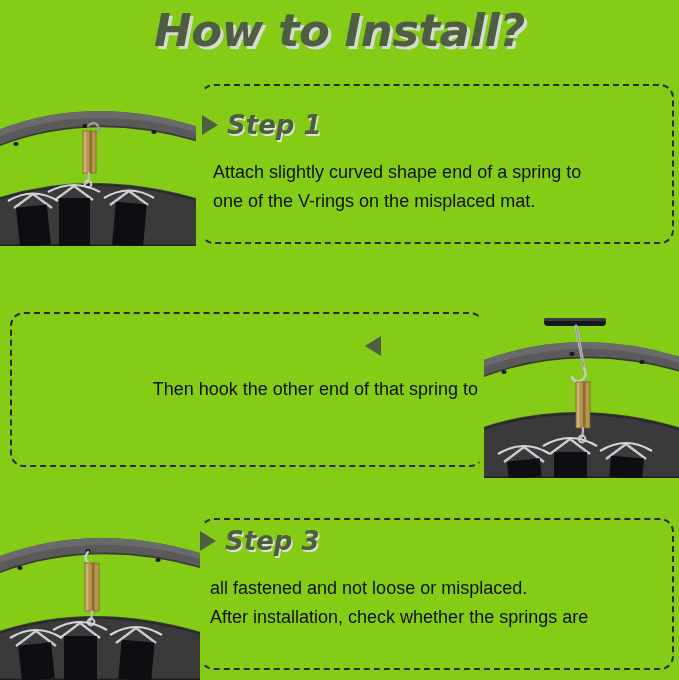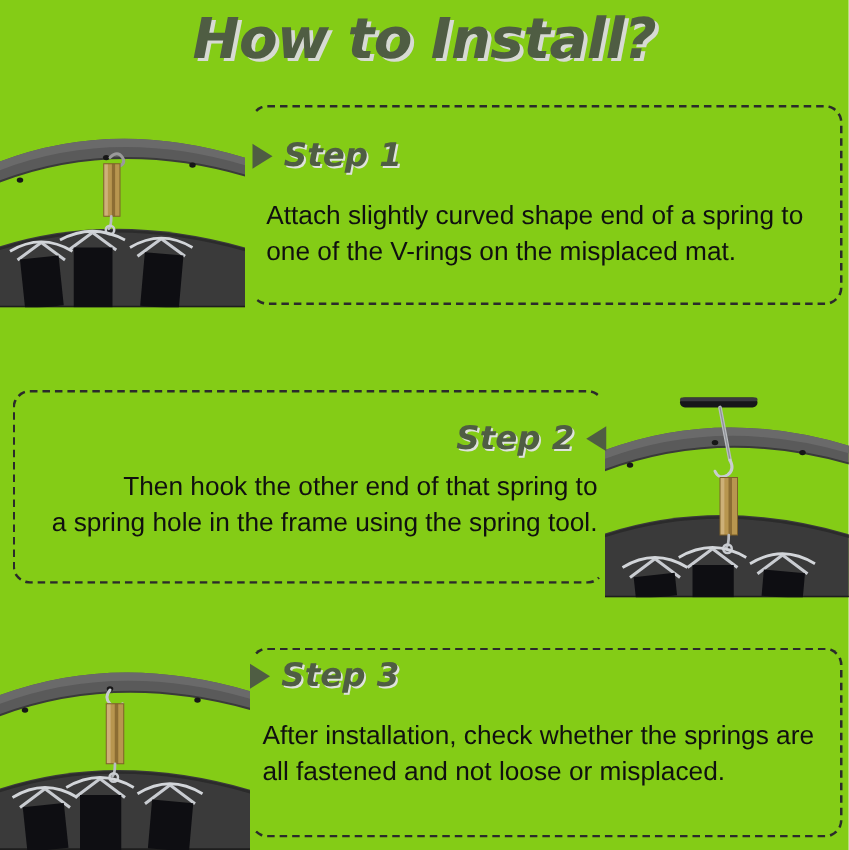--- a/index.html
+++ b/index.html
@@ -73,21 +73,21 @@
   .tri.left {
     border-top: 10px solid transparent;
     border-bottom: 10px solid transparent;
     border-right: 16px solid #4f5d43;
   }
 
   
   .step-body {
     position: absolute;
     font-family: "Liberation Sans", sans-serif;
-    font-size: 21px;
+    font-size: 18px;
     line-height: 29px;
     color: #101010;
   }
   .step-body.center { text-align: right; }
 
   
   .illus {
     position: absolute;
     overflow: hidden;
   }
@@ -190,27 +190,25 @@
       <path d="M 122 153 L 142 138 L 162 153" fill="none" stroke="#c9ccd1" stroke-width="2.4" stroke-linejoin="round"></path>
       <path d="M 116 145 Q 142 129 168 145" fill="none" stroke="#d2d5d9" stroke-width="2.2"></path>
 
       <path d="M 70 146 L 103 146 L 103 172 L 70 172 Z" fill="#0e0e12"></path>
       <path d="M 24 154 L 57 154 L 57 172 L 24 172 Z" fill="#0e0e12" transform="rotate(-6 40 165)"></path>
       <path d="M 126 151 L 159 151 L 159 172 L 126 172 Z" fill="#0e0e12" transform="rotate(5 142 163)"></path>
     </svg>
   </div>
 
   <div class="step-head" style="left:365px; top:336px;">
-    <span>Step 2</span>
     <span class="tri left"></span>
   </div>
 
   <div class="step-body center" style="left:16px; top:375px; width:462px;">
     <div>Then hook the other end of that spring to</div>
-    <div>a spring hole in the frame using the spring tool.</div>
   </div>
 
   <div class="illus" style="left:0px; top:516px; width:200px; height:164px;">
     <svg width="200" height="164" viewBox="0 0 200 164">
 
       <path d="M -20 164 L -20 122 Q 90 78 220 122 L 220 164 Z" fill="#3a3a3a"></path>
       <path d="M -20 124 Q 90 80 220 124" fill="none" stroke="#2b2b2b" stroke-width="2"></path>
       <path d="M -20 164 L 220 164" stroke="#1e1e1e" stroke-width="3"></path>
 
       <path d="M -10 44 Q 92 2 210 40 L 210 54 Q 92 18 -10 60 Z" fill="#5a5a5a"></path>
@@ -245,17 +243,17 @@
   </div>
 
   <div class="dashbox open-left" style="left:200px; top:518px; width:474px; height:152px;"></div>
 
   <div class="step-head" style="left:200px; top:526px;">
     <span class="tri right"></span>
     <span>Step 3</span>
   </div>
 
   <div class="step-body" style="left:210px; top:574px; width:458px;">
+    <div>all fastened and not loose or misplaced.</div>
     <div>After installation, check whether the springs are</div>
-    <div>all fastened and not loose or misplaced.</div>
   </div>
 
 </div>
 
 </body></html>

